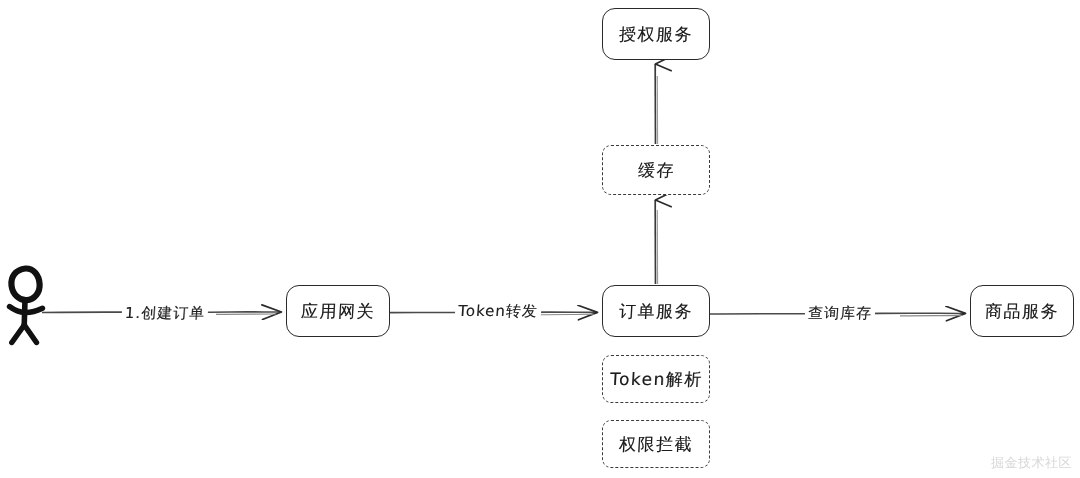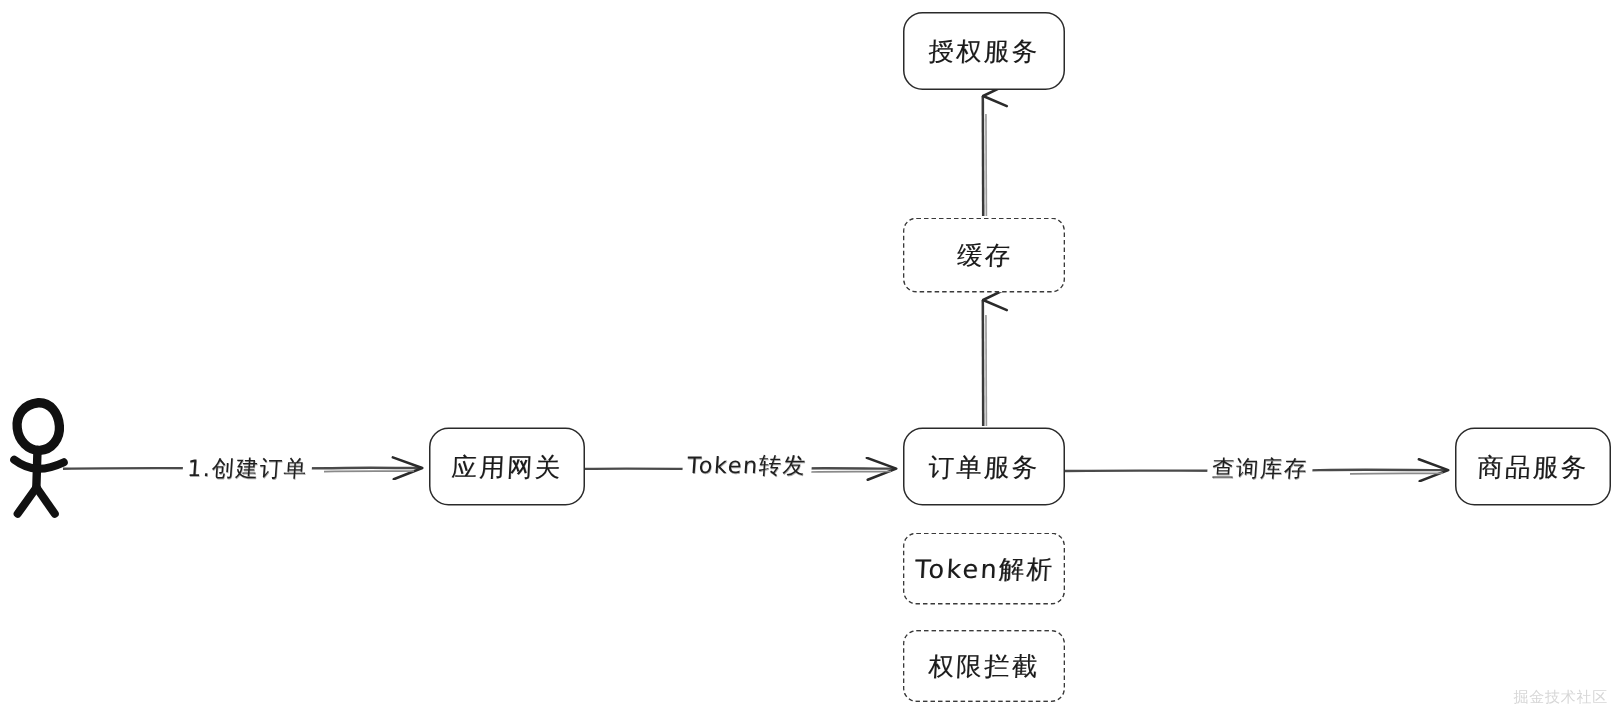--- a/index.html
+++ b/index.html
@@ -61,21 +61,21 @@
     white-space: nowrap;
     padding: 0 3px;
     transform: translate(-50%, -50%) skewX(-4deg);
     text-shadow: 0.35px 0.25px 0 rgba(40,40,40,0.4);
   }
   .watermark {
     position: absolute;
     right: 8px;
     bottom: 6px;
     font-family: Liberation Sans, sans-serif;
-    font-size: 10px;
+    font-size: 13px;
     color: #d7d7d7;
     letter-spacing: 0.5px;
     white-space: nowrap;
     user-select: none;
   }
 </style>
 </head>
 <body>
 
 <div id="canvas">

